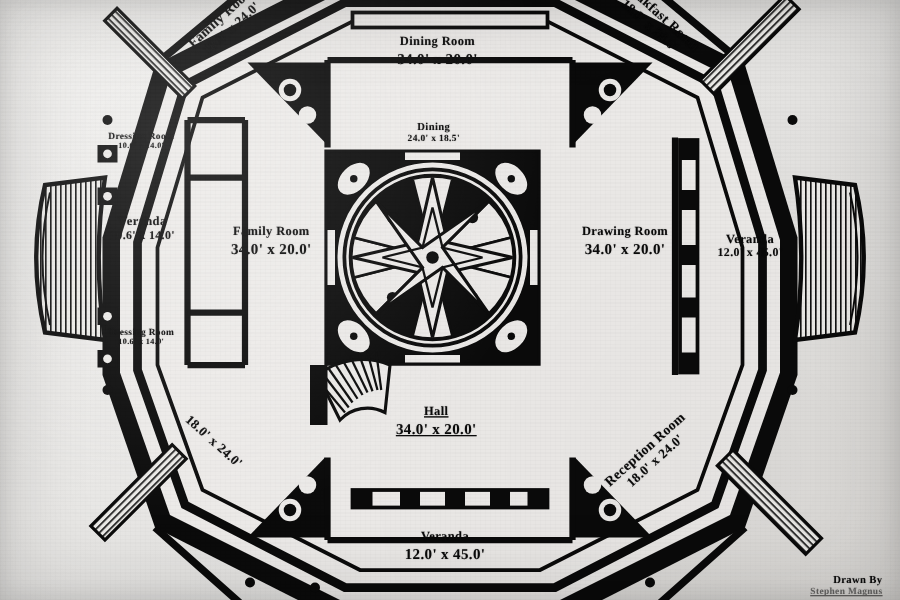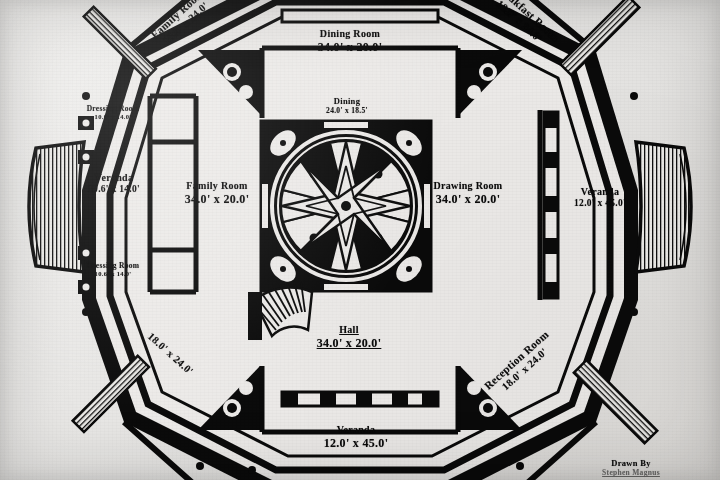--- a/index.html
+++ b/index.html
@@ -309,21 +309,21 @@
   <div class="lbl s10" style="left:62px;top:172px;width:104px;">
     <span class="nm">Veranda</span>
     <span class="dm">10.6' x 14.0'</span>
   </div>
 
   <div class="lbl s12" style="left:152px;top:180px;width:130px;">
     <span class="nm">Family Room</span>
     <span class="dm">34.0' x 20.0'</span>
   </div>
 
-  <div class="lbl s12" style="left:400px;top:180px;width:136px;">
+  <div class="lbl s12" style="left:416px;top:180px;width:136px;padding-left:16px;">
     <span class="nm">Drawing Room</span>
     <span class="dm">34.0' x 20.0'</span>
   </div>
 
   <div class="lbl s10" style="left:552px;top:186px;width:96px;">
     <span class="nm">Veranda</span>
     <span class="dm">12.0' x 45.0'</span>
   </div>
 
   <div class="lbl s12" style="left:278px;top:324px;width:142px;text-decoration:underline;">
@@ -339,20 +339,20 @@
   <div class="lbl s11" style="left:452px;top:352px;width:138px;transform:rotate(-42deg);transform-origin:center;">
     <span class="nm">Reception Room</span>
     <span class="dm">18.0' x 24.0'</span>
   </div>
 
   <div class="lbl s11" style="left:110px;top:348px;width:120px;transform:rotate(42deg);transform-origin:center;">
     <span class="nm"></span>
     <span class="dm">18.0' x 24.0'</span>
   </div>
 
-  <div class="lbl s9" style="left:556px;top:458px;width:150px;text-align:center;">
+  <div class="lbl s9" style="left:556px;top:458px;width:150px;text-align:right;">
     <span class="nm">Drawn By</span>
     <span class="dm" style="opacity:.55;text-decoration:underline;">Stephen Magnus</span>
   </div>
 
   <div id="grain"></div>
   <div id="vig"></div>
 </div>
 
 </body></html>

